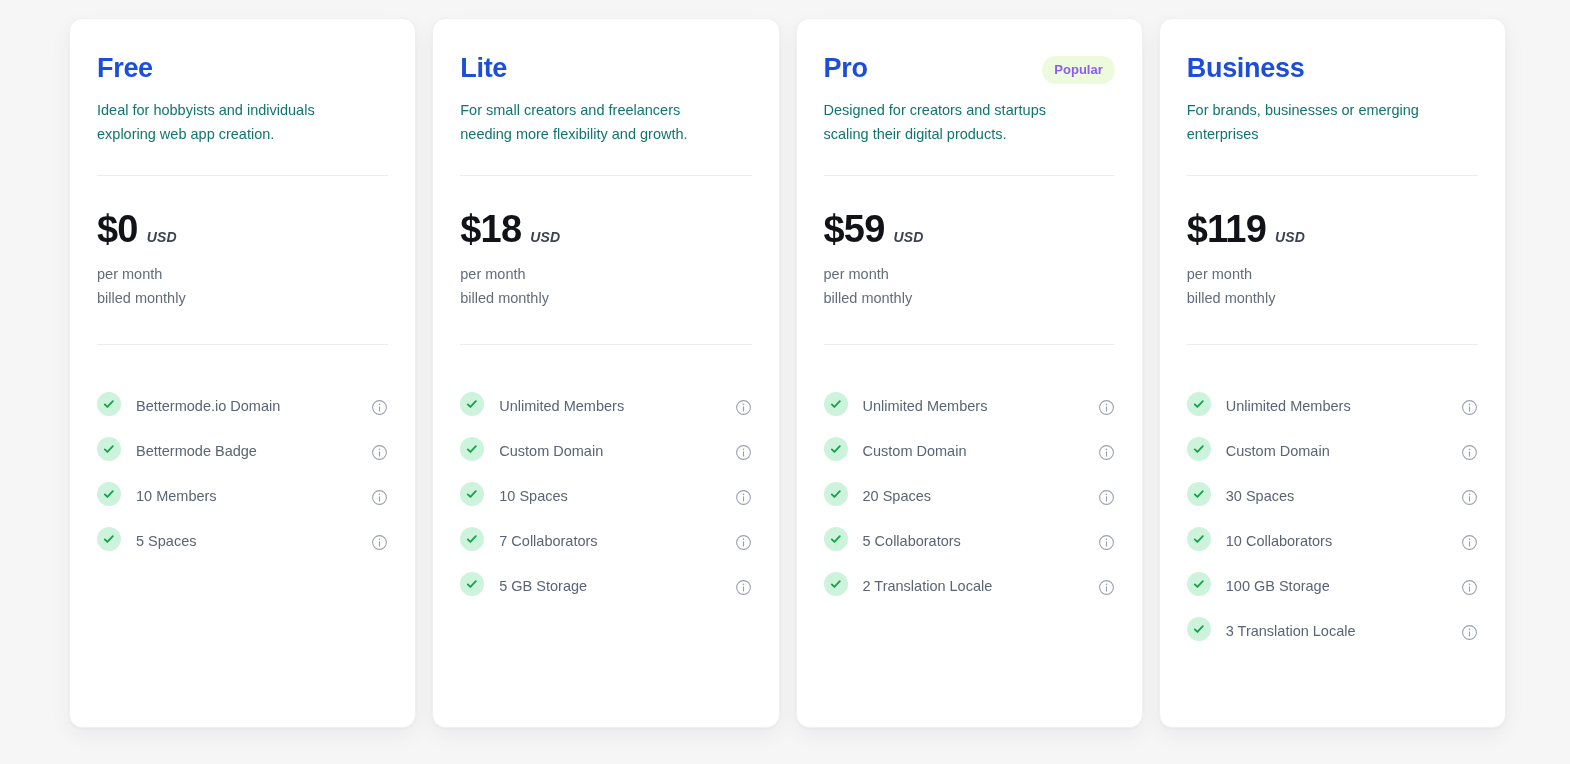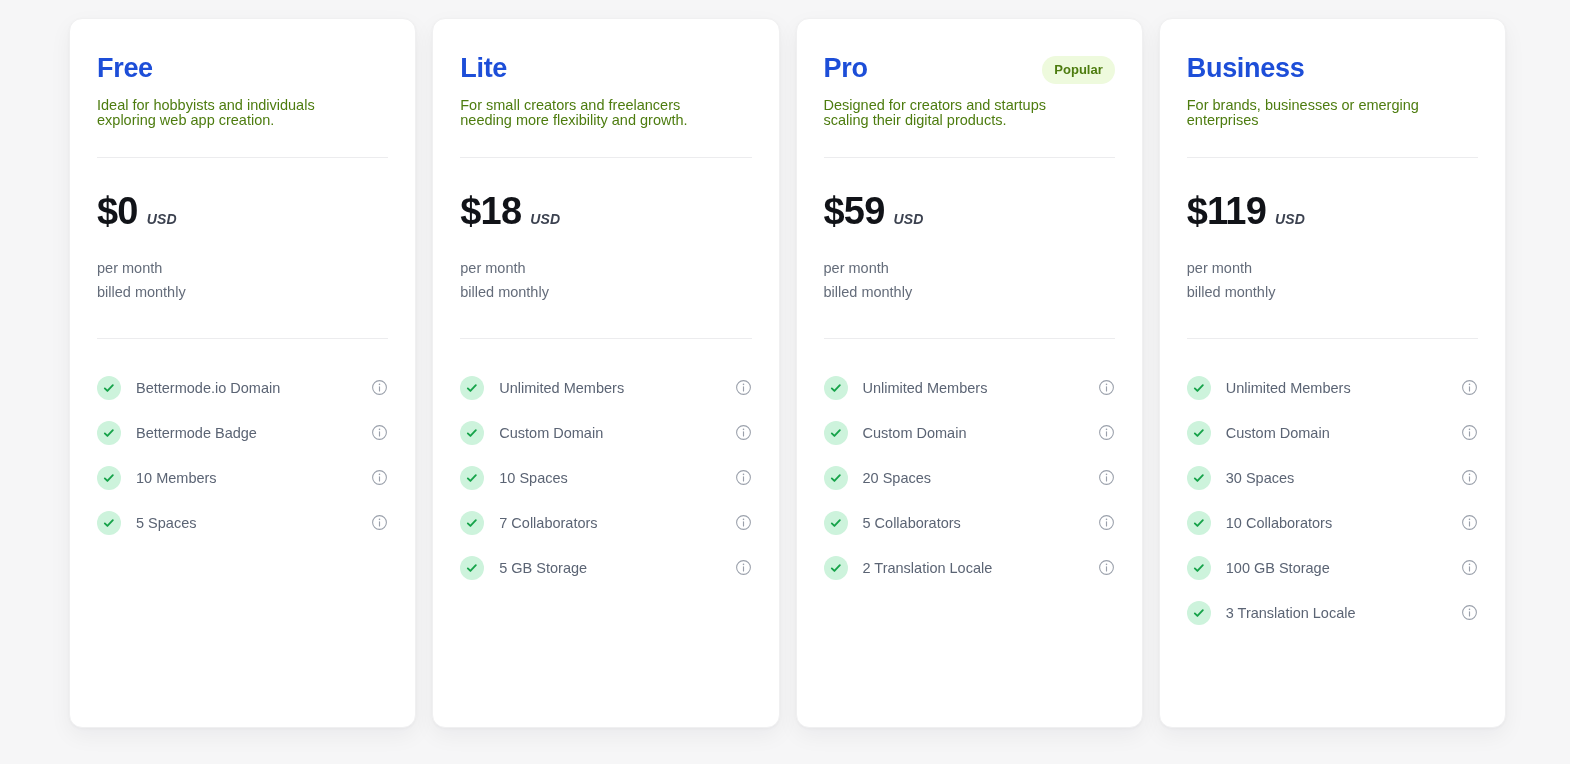--- a/index.html
+++ b/index.html
@@ -46,35 +46,35 @@
   .plan-name {
     font-size: 27px;
     line-height: 32px;
     font-weight: 600;
     color: #1d4ed8;
     letter-spacing: -0.3px;
   }
 
   .popular-badge {
     background: #eefadd;
-    color: #4d7c0f;
+    color: #8b5cf6;
     font-size: 13px;
     line-height: 1;
     font-weight: 600;
     padding: 7px 12px 8px 12px;
     border-radius: 999px;
     white-space: nowrap;
     margin-top: 4px;
   }
 
   .plan-desc {
     margin-top: 14px;
     font-size: 14.5px;
-    line-height: 15px;
-    color: #4d7c0f;
+    line-height: 24px;
+    color: #0f766e;
     max-width: 270px;
   }
 
   .divider {
     height: 1px;
     background: #ececee;
     margin: 0;
   }
 
   .divider-top { margin-top: 29px; }
@@ -97,36 +97,36 @@
 
   .price-currency {
     font-size: 14px;
     font-weight: 600;
     color: #3c4250;
     letter-spacing: 0.2px;
     font-style: italic;
   }
 
   .price-terms {
-    margin-top: 24px;
+    margin-top: 12px;
     font-size: 14.5px;
     line-height: 24px;
     color: #646c7a;
   }
 
   .divider-bottom { margin-top: 34px; }
 
   .features {
     list-style: none;
     padding-top: 26px;
   }
 
   .feature-row {
     display: flex;
-    align-items: center;
+    align-items: flex-end;
     height: 45px;
   }
 
   .check-circle {
     width: 24px;
     height: 24px;
     border-radius: 50%;
     background: #cdf3dc;
     flex: 0 0 24px;
     display: flex;

